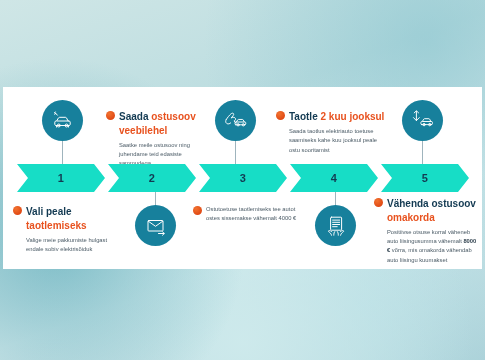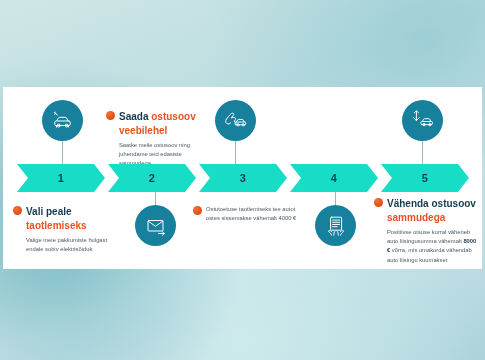--- a/index.html
+++ b/index.html
@@ -165,25 +165,32 @@
       <span>Saada </span><span class="hl">ostusoov veebilehel</span>
     </div>
     <div class="blk-bd has-dot">Saatke meile ostusoov ning juhendame teid edasiste sammudega</div>
   </div>
 
   <div class="blk" style="left:190px;top:118px;width:116px;">
     <div class="dot" style="left:0px;top:1px;"></div>
     <div class="blk-bd has-dot">Ostutoetuse taotlemiseks tee autot ostes sissemakse vähemalt 4000 €</div>
   </div>
 
+  <div class="blk" style="left:273px;top:23px;width:112px;">
+    <div class="dot" style="left:0px;top:1px;"></div>
+    <div class="blk-hd has-dot">
+      <span>Taotle </span><span class="hl">2 kuu jooksul</span>
+    </div>
+    <div class="blk-bd has-dot">Saada taotlus elektriauto toetuse saamiseks kahe kuu jooksul peale ostu sooritamist</div>
+  </div>
 
   <div class="blk" style="left:371px;top:110px;width:104px;">
     <div class="dot" style="left:0px;top:1px;"></div>
     <div class="blk-hd has-dot">
-      <span>Vähenda ostusoov </span><span class="hl">sammudega</span>
+      <span>Vähenda ostusoov </span><span class="hl">omakorda</span>
     </div>
     <div class="blk-bd has-dot">
       <span>Positiivse otsuse korral väheneb auto liisingusumma vähemalt </span><span class="bold">8000 €</span><span> võrra, mis omakorda vähendab auto liisingu kuumakset</span>
     </div>
   </div>
 
 </div>
 
 <div id="band">
   <div class="chev">

